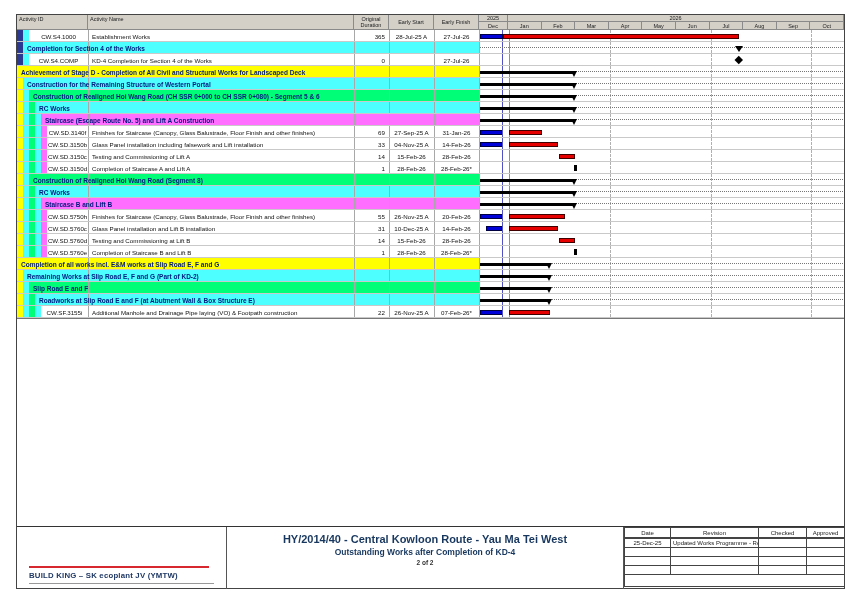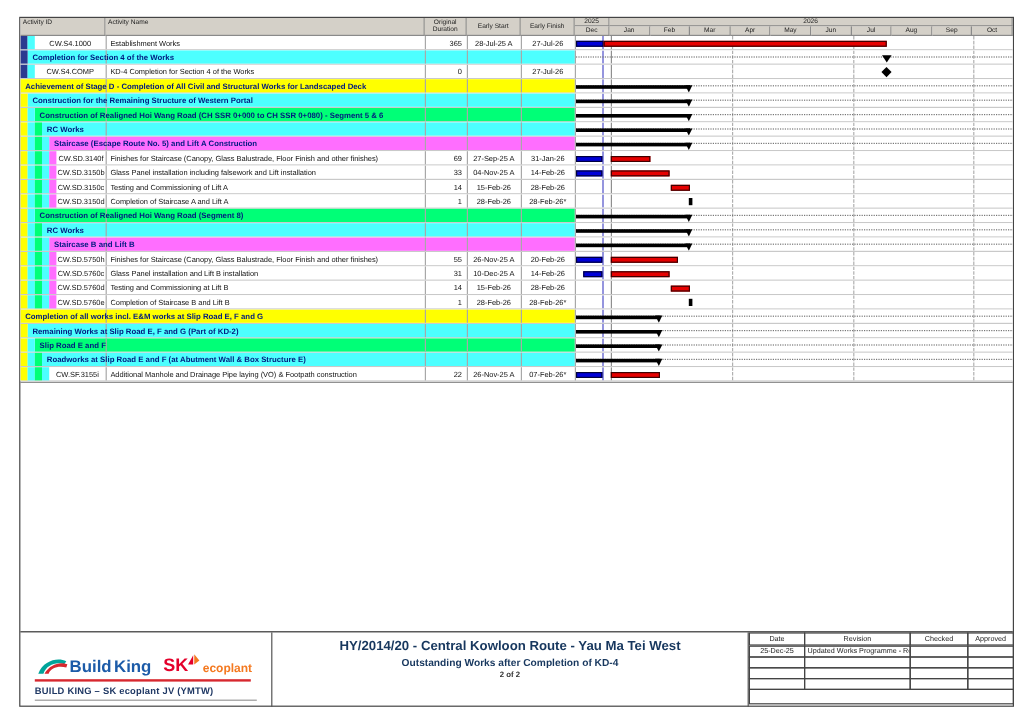--- a/index.html
+++ b/index.html
@@ -599,40 +599,26 @@
               <div style="position: absolute; left: 21.75px; top: 0px; bottom: 0px; width: 1px; background: rgb(80, 80, 200);"></div>
               <div style="position: absolute; left: 0px; top: 3.5px; width: 21.75px; height: 5px; background: rgb(0, 0, 216); border: 0.5px solid rgb(0, 0, 64); box-sizing: border-box; z-index: 2;"></div>
               <div style="position: absolute; left: 29px; top: 3.5px; width: 40.8px; height: 5px; background: rgb(230, 0, 0); border: 0.5px solid rgb(64, 0, 0); box-sizing: border-box; z-index: 2;"></div>
             </div>
           </div>
         </div>
     </div>
 
     <div class="footer">
       <div class="logo-cell">
-        <div class="logo-row">
-          <svg width="26" height="17" viewBox="0 0 30 18" style="margin-right:1px;">
-            <path d="M1 17 C6 4, 20 1, 28 5 L26 8 C19 5, 9 8, 6 17 Z" fill="#00A49A"></path>
-            <path d="M7 17 C12 8, 22 5, 29 8 L28 11 C21 9, 13 11, 11 17 Z" fill="#D7282F"></path>
-          </svg>
-          <span class="bk-build">Build</span>
-            <span class="bk-king">King</span>
-          <span class="sk-txt">SK</span>
-          <svg width="12" height="11" viewBox="0 0 14 12" style="margin-left:-2px;margin-bottom:8px;">
-            <path d="M2 11 L7 2 L7 11 Z" fill="#E4002B"></path>
-            <path d="M8 11 L8 1 L13 7 Z" fill="#F47920"></path>
-          </svg>
-          <span class="eco-txt">ecoplant</span>
-        </div>
         <div class="logo-rule"></div>
         <div class="jv">BUILD KING – SK ecoplant JV (YMTW)</div>
         <div class="jv-under"></div>
       </div>
       <div class="title-cell">
-        <div class="t1">HY/2014/20 - Central Kowloon Route - Yau Ma Tei West</div>
+        <div class="t1">HY/2014/40 - Central Kowloon Route - Yau Ma Tei West</div>
         <div class="t2">Outstanding Works after Completion of KD-4</div>
         <div class="t3">2 of 2</div>
       </div>
       <div class="rev-cell" id="rev-table">
           <div class="rc" style="left: 0px; top: 0px; width: 47px; height: 11px; text-align: center; line-height: 10px;">Date</div>
           <div class="rc" style="left: 46px; top: 0px; width: 89px; height: 11px; text-align: center; line-height: 10px;">Revision</div>
           <div class="rc" style="left: 134px; top: 0px; width: 49px; height: 11px; text-align: center; line-height: 10px;">Checked</div>
           <div class="rc" style="left: 182px; top: 0px; width: 39px; height: 11px; text-align: center; line-height: 10px;">Approved</div>
           <div class="rc" style="left: 0px; top: 11px; width: 47px; height: 10px; line-height: 9px; text-align: center; padding-left: 0px;">25-Dec-25</div>
           <div class="rc" style="left: 46px; top: 11px; width: 89px; height: 10px; line-height: 9px; text-align: left; padding-left: 2px;">Updated Works Programme - Rev. 11_..</div>

